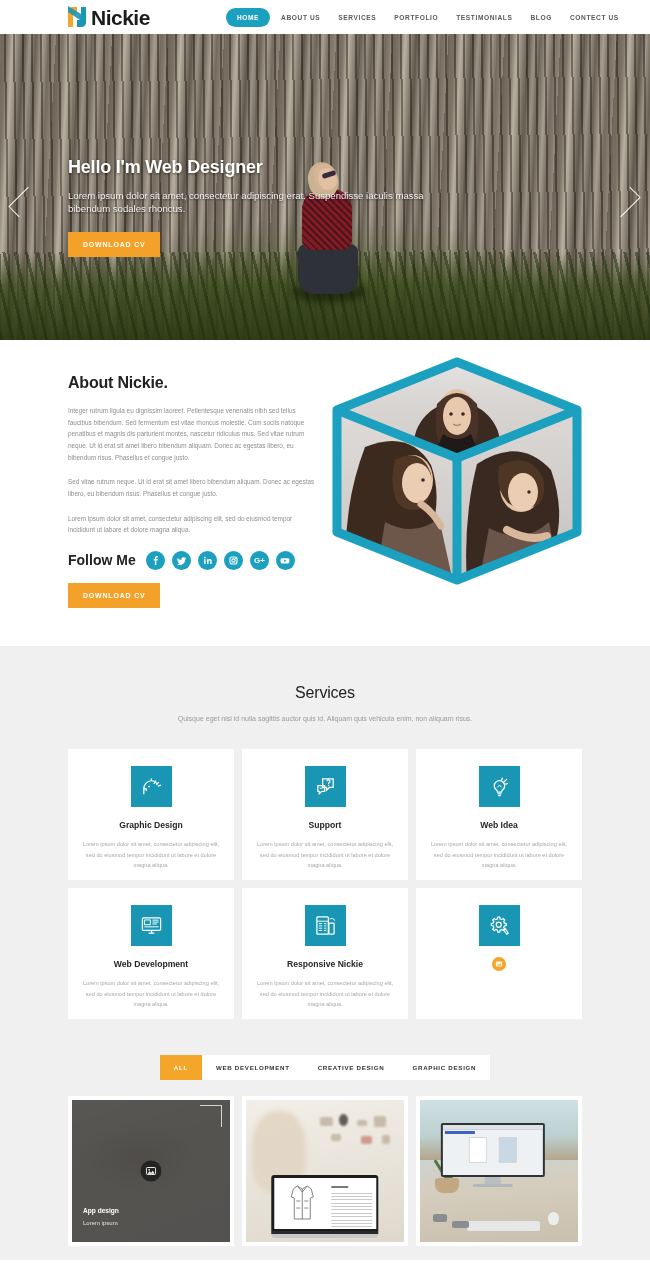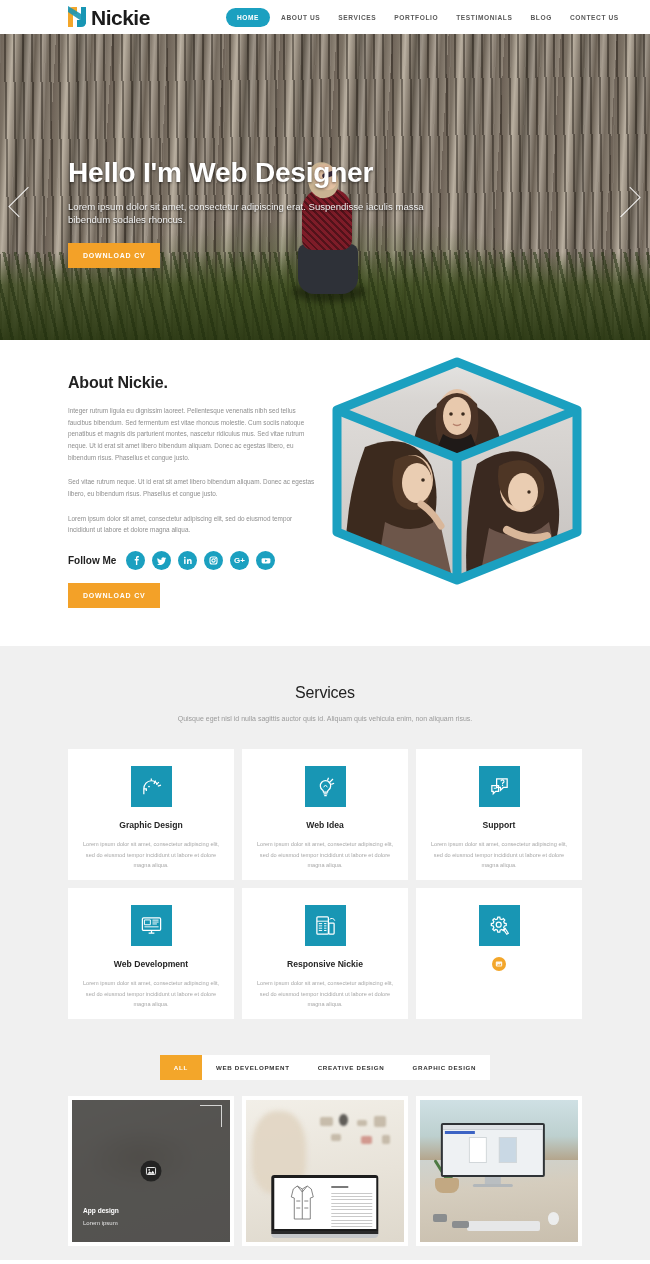--- a/index.html
+++ b/index.html
@@ -112,21 +112,21 @@
 
   .hero-inner {
     position: absolute;
     left: 68px;
     top: 123px;
     width: 400px;
     z-index: 5;
   }
   .hero-title {
     color: #ffffff;
-    font-size: 28px;
+    font-size: 18px;
     font-weight: bold;
     letter-spacing: -0.2px;
     text-shadow: 0 1px 3px rgba(0,0,0,.55);
   }
   .hero-sub {
     color: #f2f2f2;
     font-size: 9.6px;
     line-height: 1.35;
     margin-top: 12px;
     width: 360px;
@@ -192,21 +192,21 @@
     color: #8e8e8e;
     margin-top: 13px;
   }
   .follow-row {
     display: flex;
     align-items: center;
     gap: 7px;
     margin-top: 15px;
   }
   .follow-label {
-    font-size: 10px;
+    font-size: 14px;
     font-weight: bold;
     color: #222;
     margin-right: 3px;
   }
   .soc {
     width: 19px; height: 19px;
     border-radius: 50%;
     background: #1ba0c0;
     display: flex; align-items: center; justify-content: center;
     cursor: pointer;
@@ -551,41 +551,41 @@
           <path d="M11.8 6V3.6"></path>
         </svg>
       </div>
       <div class="svc-name">Graphic Design</div>
       <div class="svc-desc">Lorem ipsum dolor sit amet, consectetur adipiscing elit, sed do eiusmod tempor incididunt ut labore et dolore magna aliqua.</div>
     </div>
 
     <div class="svc-card">
       <div class="svc-icon">
         <svg width="23" height="23" viewBox="0 0 24 24" fill="none" stroke="#fff" stroke-width="1.3">
-          <path d="M8.6 15.4a5.4 5.4 0 1 1 6.8 0c-.9.7-1.3 1.5-1.3 2.4h-4.2c0-.9-.4-1.7-1.3-2.4z"></path>
-          <path d="M10 19.6h4M10.7 21.4h2.6"></path>
-          <path d="M15.5 8.5l4.3-4.3M18 9.8l3-1.2M14 5.8l1.2-3"></path>
-          <path d="M10 12.8l2-2.4 2 2.4" stroke-width="1"></path>
-        </svg>
-      </div>
-      <div class="svc-name">Web Idea</div>
-      <div class="svc-desc">Lorem ipsum dolor sit amet, consectetur adipiscing elit, sed do eiusmod tempor incididunt ut labore et dolore magna aliqua.</div>
-    </div>
-
-    <div class="svc-card">
-      <div class="svc-icon">
-        <svg width="23" height="23" viewBox="0 0 24 24" fill="none" stroke="#fff" stroke-width="1.3">
           <path d="M9 4h11v9h-4l-3 3v-3H9z"></path>
           <path d="M13.5 6.6a1.6 1.6 0 1 1 1.8 1.7v1.3" stroke-width="1.2"></path>
           <circle cx="15.2" cy="11" r=".7" fill="#fff" stroke="none"></circle>
           <path d="M4 11h7v6H8l-2.5 2.5V17H4z"></path>
           <path d="M6 13.8h3" stroke-width="1"></path>
         </svg>
       </div>
       <div class="svc-name">Support</div>
+      <div class="svc-desc">Lorem ipsum dolor sit amet, consectetur adipiscing elit, sed do eiusmod tempor incididunt ut labore et dolore magna aliqua.</div>
+    </div>
+
+    <div class="svc-card">
+      <div class="svc-icon">
+        <svg width="23" height="23" viewBox="0 0 24 24" fill="none" stroke="#fff" stroke-width="1.3">
+          <path d="M8.6 15.4a5.4 5.4 0 1 1 6.8 0c-.9.7-1.3 1.5-1.3 2.4h-4.2c0-.9-.4-1.7-1.3-2.4z"></path>
+          <path d="M10 19.6h4M10.7 21.4h2.6"></path>
+          <path d="M15.5 8.5l4.3-4.3M18 9.8l3-1.2M14 5.8l1.2-3"></path>
+          <path d="M10 12.8l2-2.4 2 2.4" stroke-width="1"></path>
+        </svg>
+      </div>
+      <div class="svc-name">Web Idea</div>
       <div class="svc-desc">Lorem ipsum dolor sit amet, consectetur adipiscing elit, sed do eiusmod tempor incididunt ut labore et dolore magna aliqua.</div>
     </div>
 
     <div class="svc-card">
       <div class="svc-icon">
         <svg width="23" height="23" viewBox="0 0 24 24" fill="none" stroke="#fff" stroke-width="1.3">
           <rect x="2.5" y="4" width="19" height="13" rx="1.2"></rect>
           <path d="M9 20h6M12 17v3"></path>
           <path d="M4.6 6.2h6.2v5H4.6z" stroke-width="1"></path>
           <path d="M13 6.4h6.4M13 8.4h6.4M13 10.4h4.6M4.6 13.4h14.8" stroke-width="1"></path>

